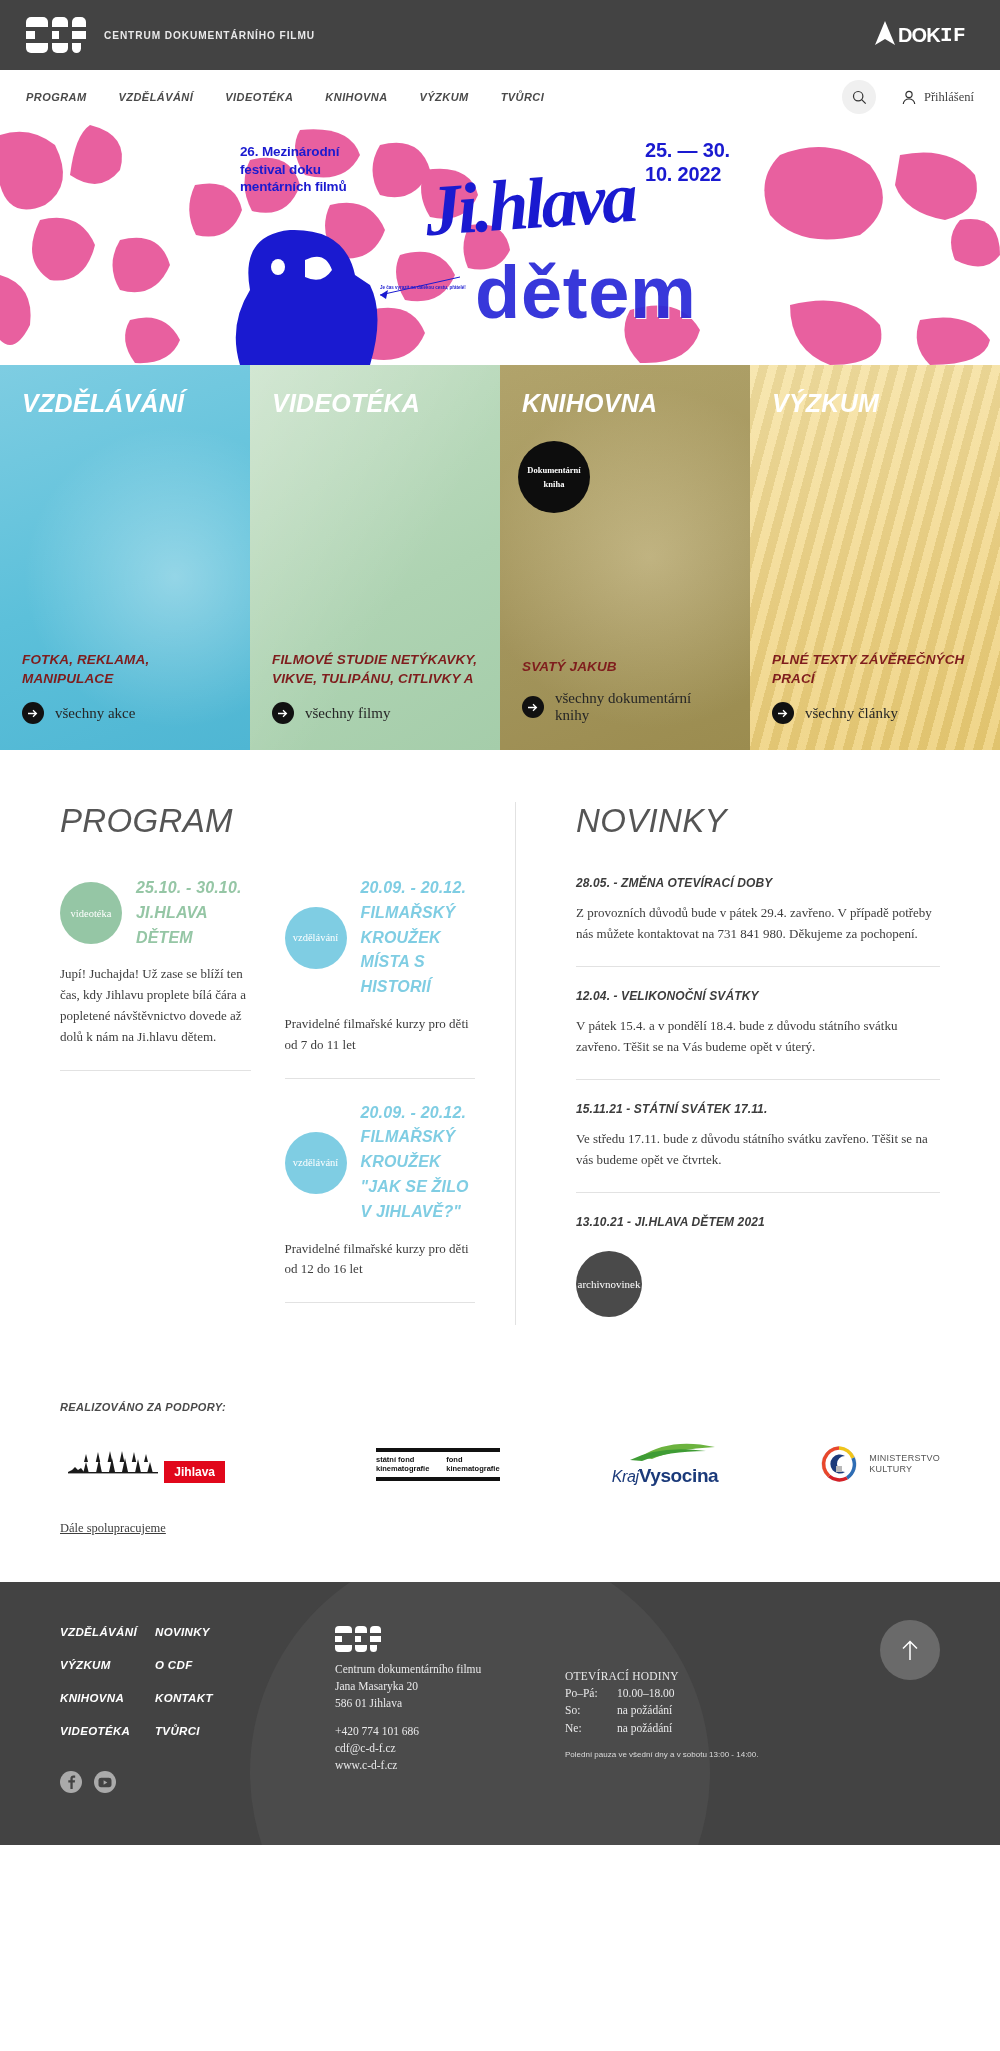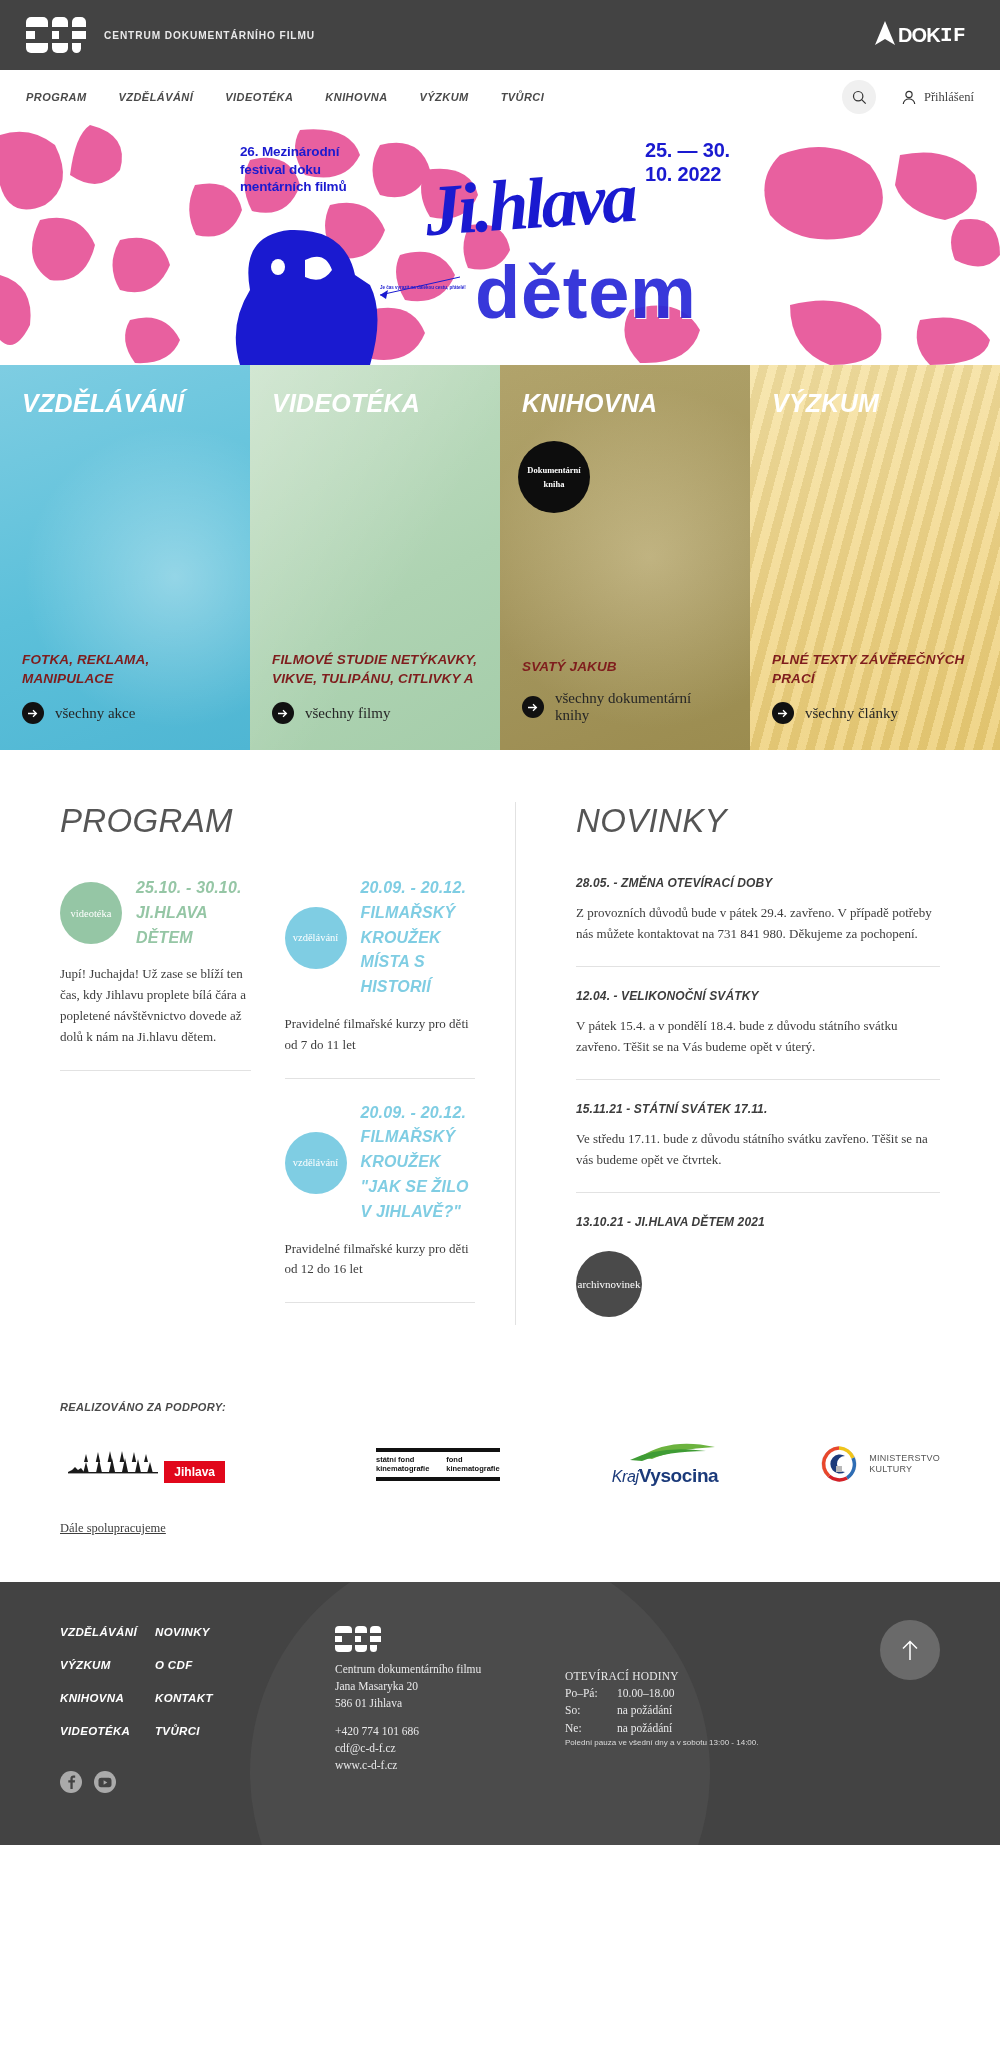--- a/index.html
+++ b/index.html
@@ -136,21 +136,21 @@
   .socials { display:flex; gap:12px; margin-top:34px; }
   .soc { width:22px; height:22px; border-radius:50%; background:#aaa; display:flex; align-items:center; justify-content:center; cursor:pointer; }
   .fcol-contact { width:230px; }
   .f-logo { display:grid; grid-template-columns:17px 12px 11px; grid-template-rows:7px 6px 7px; gap:3px 3px; margin-bottom:9px; }
   .f-contact-line { font-size:11.5px; line-height:1.48; color:#e9e9ea; }
   .f-gap { height:11px; }
   .fcol-hours { width:230px; padding-top:44px; }
   .hours-title { font-size:11.5px; letter-spacing:.02em; margin-bottom:3px; }
   .hours-row { display:flex; font-size:11.5px; line-height:1.5; }
   .hours-day { width:52px; }
-  .hours-note { font-family:"Liberation Sans",sans-serif; font-size:8px; line-height:1.45; margin-top:0; color:#dcdcdc; }
+  .hours-note { font-family:"Liberation Sans",sans-serif; font-size:8px; line-height:1.45; margin-top:12px; color:#dcdcdc; }
   .top-btn { position:absolute; right:60px; top:38px; width:60px; height:60px; border-radius:50%; background:#6a6a6a; display:flex; align-items:center; justify-content:center; cursor:pointer; z-index:3; }
 </style>
 </head>
 <body>
 
 <div class="topbar">
   <div class="logo-mark">
     <div class="lm r1c1"></div>
       <div class="lm r1c2"></div>
       <div class="lm r1c3"></div>

